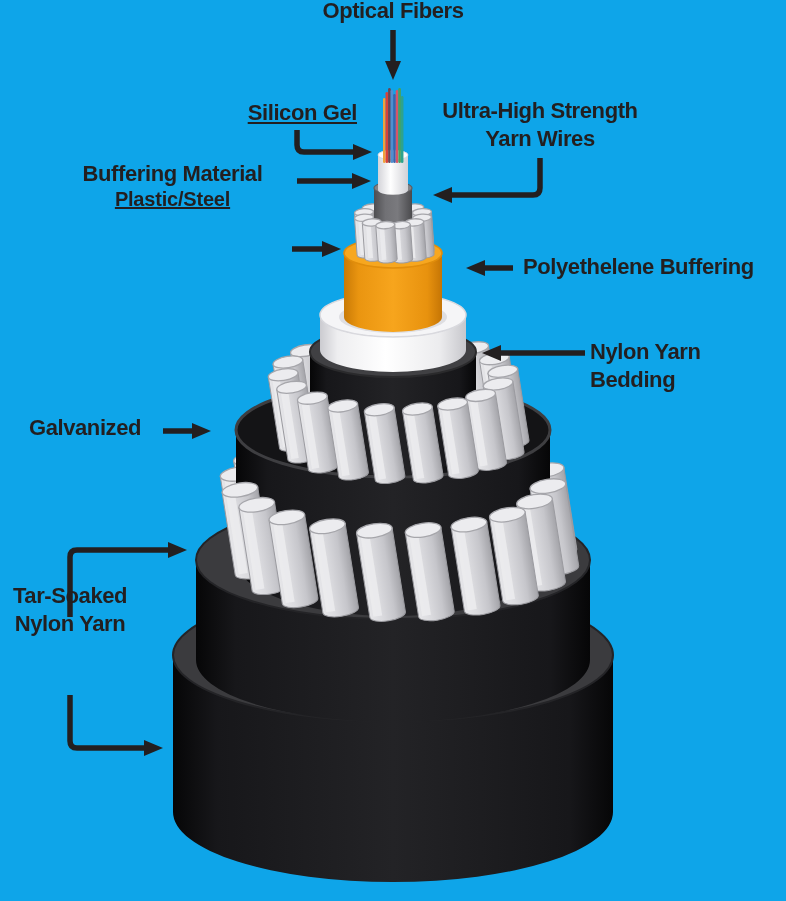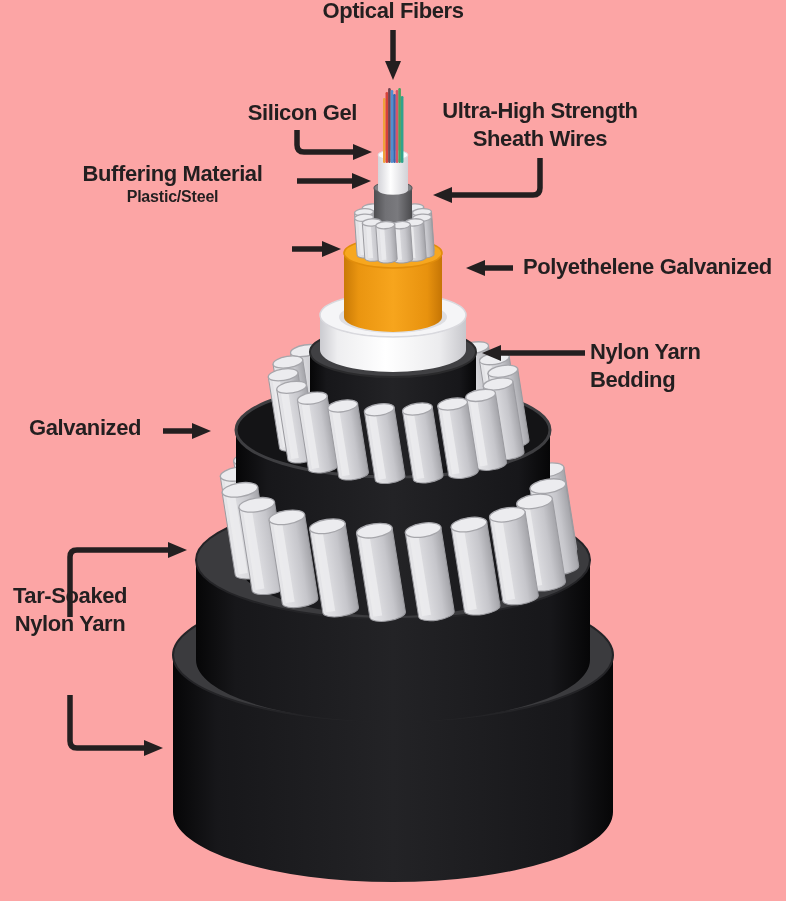--- a/index.html
+++ b/index.html
@@ -1,39 +1,40 @@
 <!DOCTYPE html>
 <html style="--txt: #231F20;"><head>
 <meta charset="utf-8">
 <style>
   html,body{margin:0;padding:0;background:#ffffff;}
   .stage{
     position:relative;
     width:786px;height:901px;
-    background:#fca5a5;
+    background:#0ea5e9;
     overflow:hidden;
     font-family:"Liberation Sans", sans-serif;
   }
   .stage svg{position:absolute;left:0;top:0;}
   .lbl{
     position:absolute;
     font-weight:700;
     color:var(--txt,#231F20);
     font-size:22px;
     line-height:1.27;
     letter-spacing:-0.4px;
     white-space:nowrap;
   }
   .lbl .sub{
-    font-size:16px;
+    font-size:20px;
     line-height:1.15;
     letter-spacing:-0.2px;
+    text-decoration:underline;
   }
   #lab-optical  {left:250px; top:-3px;  width:286px; text-align:center;}
-  #lab-silicon  {left:187px; top:99px;  width:170px; text-align:right;}
+  #lab-silicon  {left:187px; top:99px;  width:170px; text-align:right;text-decoration:underline;}
   #lab-ultra    {left:415px; top:97px;  width:250px; text-align:center;}
   #lab-buffering{left:55px;  top:160px; width:235px; text-align:center;}
   #lab-copper   {left:92px;  top:235px; width:190px; text-align:right;}
   #lab-poly     {left:523px; top:253px; width:263px; text-align:left;}
   #lab-bedding  {left:590px; top:338px; width:180px; text-align:left;}
   #lab-galv     {left:2px;   top:414px; width:166px; text-align:center;}
   #lab-tar      {left:0px;   top:582px; width:140px; text-align:center;}
 </style>
 </head>
 <body>
@@ -432,31 +433,31 @@
   <div class="lbl" id="lab-optical">
     <div>Optical Fibers</div>
   </div>
 
   <div class="lbl" id="lab-silicon">
     <div>Silicon Gel</div>
   </div>
 
   <div class="lbl" id="lab-ultra">
     <div>Ultra-High Strength</div>
-    <div>Sheath Wires</div>
+    <div>Yarn Wires</div>
   </div>
 
   <div class="lbl" id="lab-buffering">
     <div>Buffering Material</div>
     <div class="sub">Plastic/Steel</div>
   </div>
 
 
   <div class="lbl" id="lab-poly">
-    <div>Polyethelene Galvanized</div>
+    <div>Polyethelene Buffering</div>
   </div>
 
   <div class="lbl" id="lab-bedding">
     <div>Nylon Yarn</div>
     <div>Bedding</div>
   </div>
 
   <div class="lbl" id="lab-galv">
     <div>Galvanized</div>
   </div>

